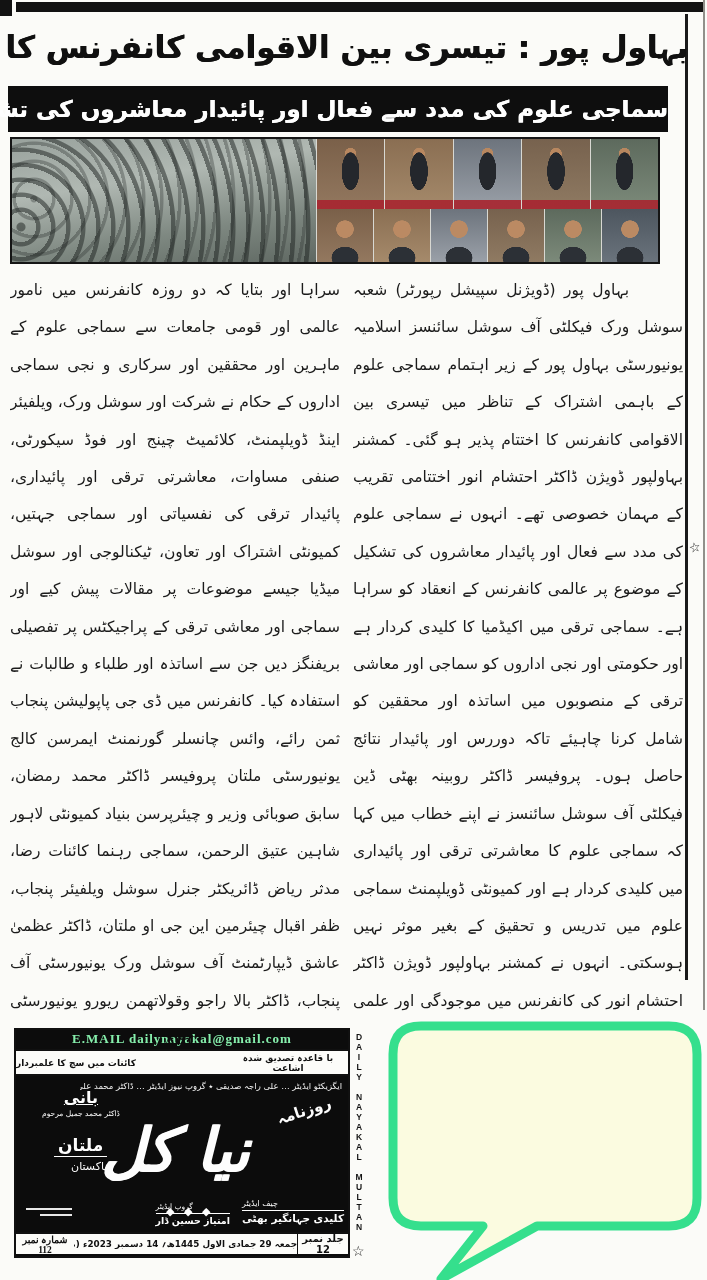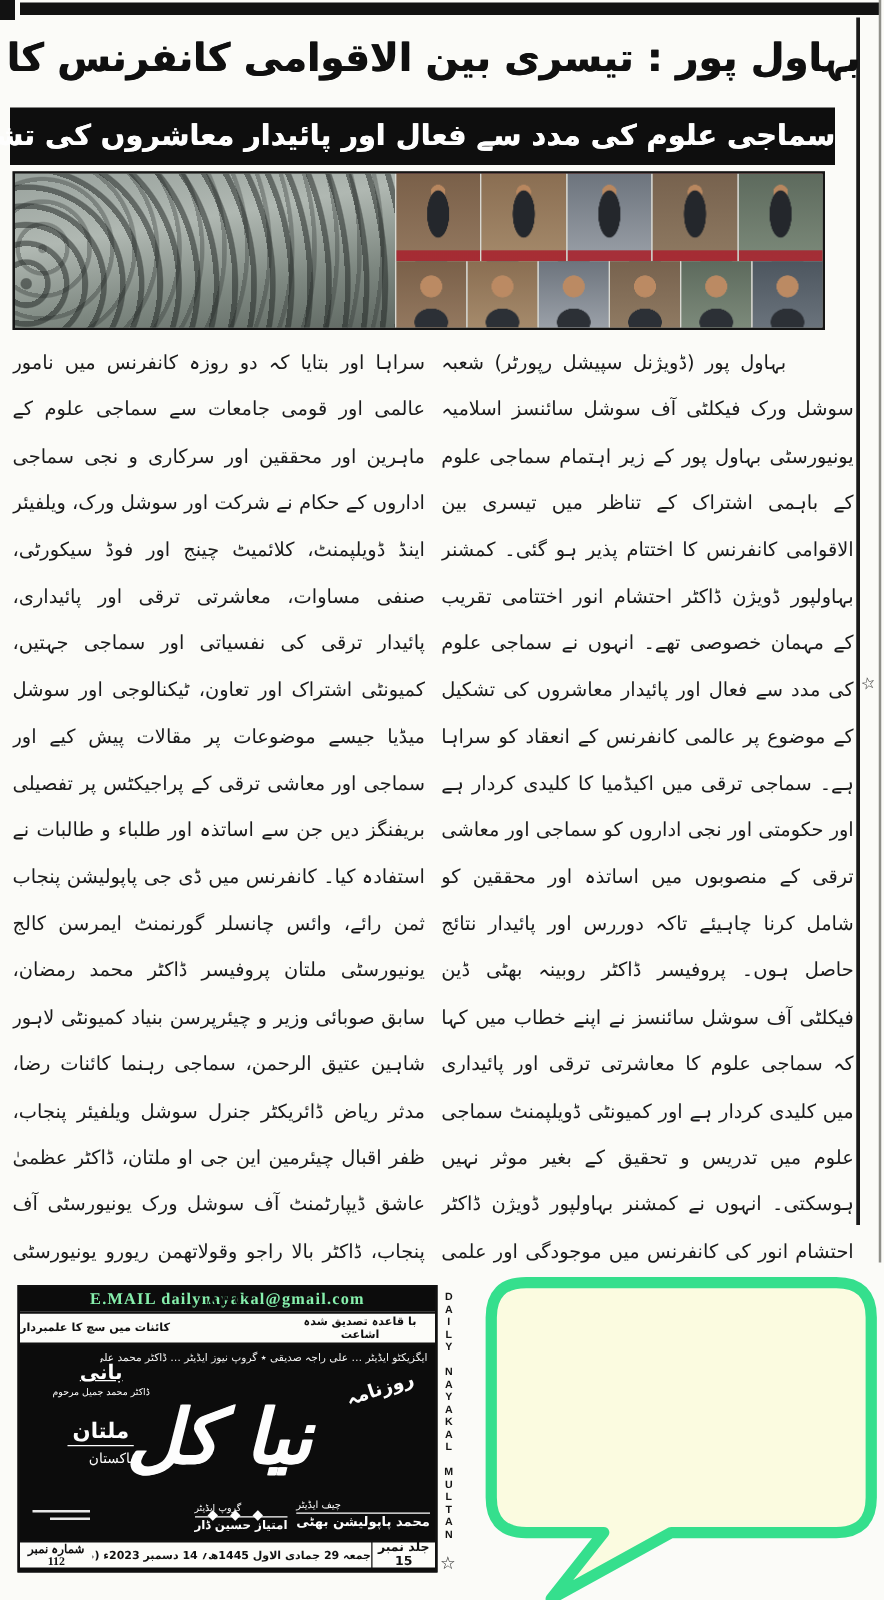--- a/index.html
+++ b/index.html
@@ -212,33 +212,33 @@
       </div>
       <div class="daily-label">روزنامہ</div>
       <div class="paper-title">نیا کل</div>
       <div class="dots">◆ ◆ ◆</div>
       <div class="city-block">
         <div class="city">ملتان</div>
         <div class="country">پاکستان</div>
       </div>
       <div class="chief">
         <div class="lbl">چیف ایڈیٹر</div>
-        <div class="nm">محمد پاپولیشن بھٹی</div>
+        <div class="nm">کلیدی جہانگیر بھٹی</div>
       </div>
       <div class="group">
         <div class="lbl">گروپ ایڈیٹر</div>
         <div class="nm">امتیاز حسین ڈار</div>
       </div>
       <div class="misc-marks">
         <div class="misc-line"></div>
         <div class="misc-line short"></div>
       </div>
     </div>
     <div class="date-strip">
-      <div class="vol-cell">جلد نمبر 15</div>
+      <div class="vol-cell">جلد نمبر 12</div>
       <div class="date-cell">جمعہ 29 جمادی الاول 1445ھ؍ 14 دسمبر 2023ء (صفحات 8 قیمت 20 روپے)</div>
       <div class="issue-cell">شمارہ نمبر 112</div>
     </div>
   </div>
 
   <div class="side-title">DAILY NAYAKAL MULTAN</div>
   <div class="mast-star">☆</div>
 
   <svg class="bubble-svg" width="322" height="262" viewBox="0 0 322 262">
     <path d="M 36,8 H 284 Q 312,8 312,36 V 180 Q 312,208 284,208 H 152 L 56,261 L 98,208 H 36 Q 8,208 8,180 V 36 Q 8,8 36,8 Z" fill="#fbfbe0" stroke="#35df8d" stroke-width="9" stroke-linejoin="round"></path>

